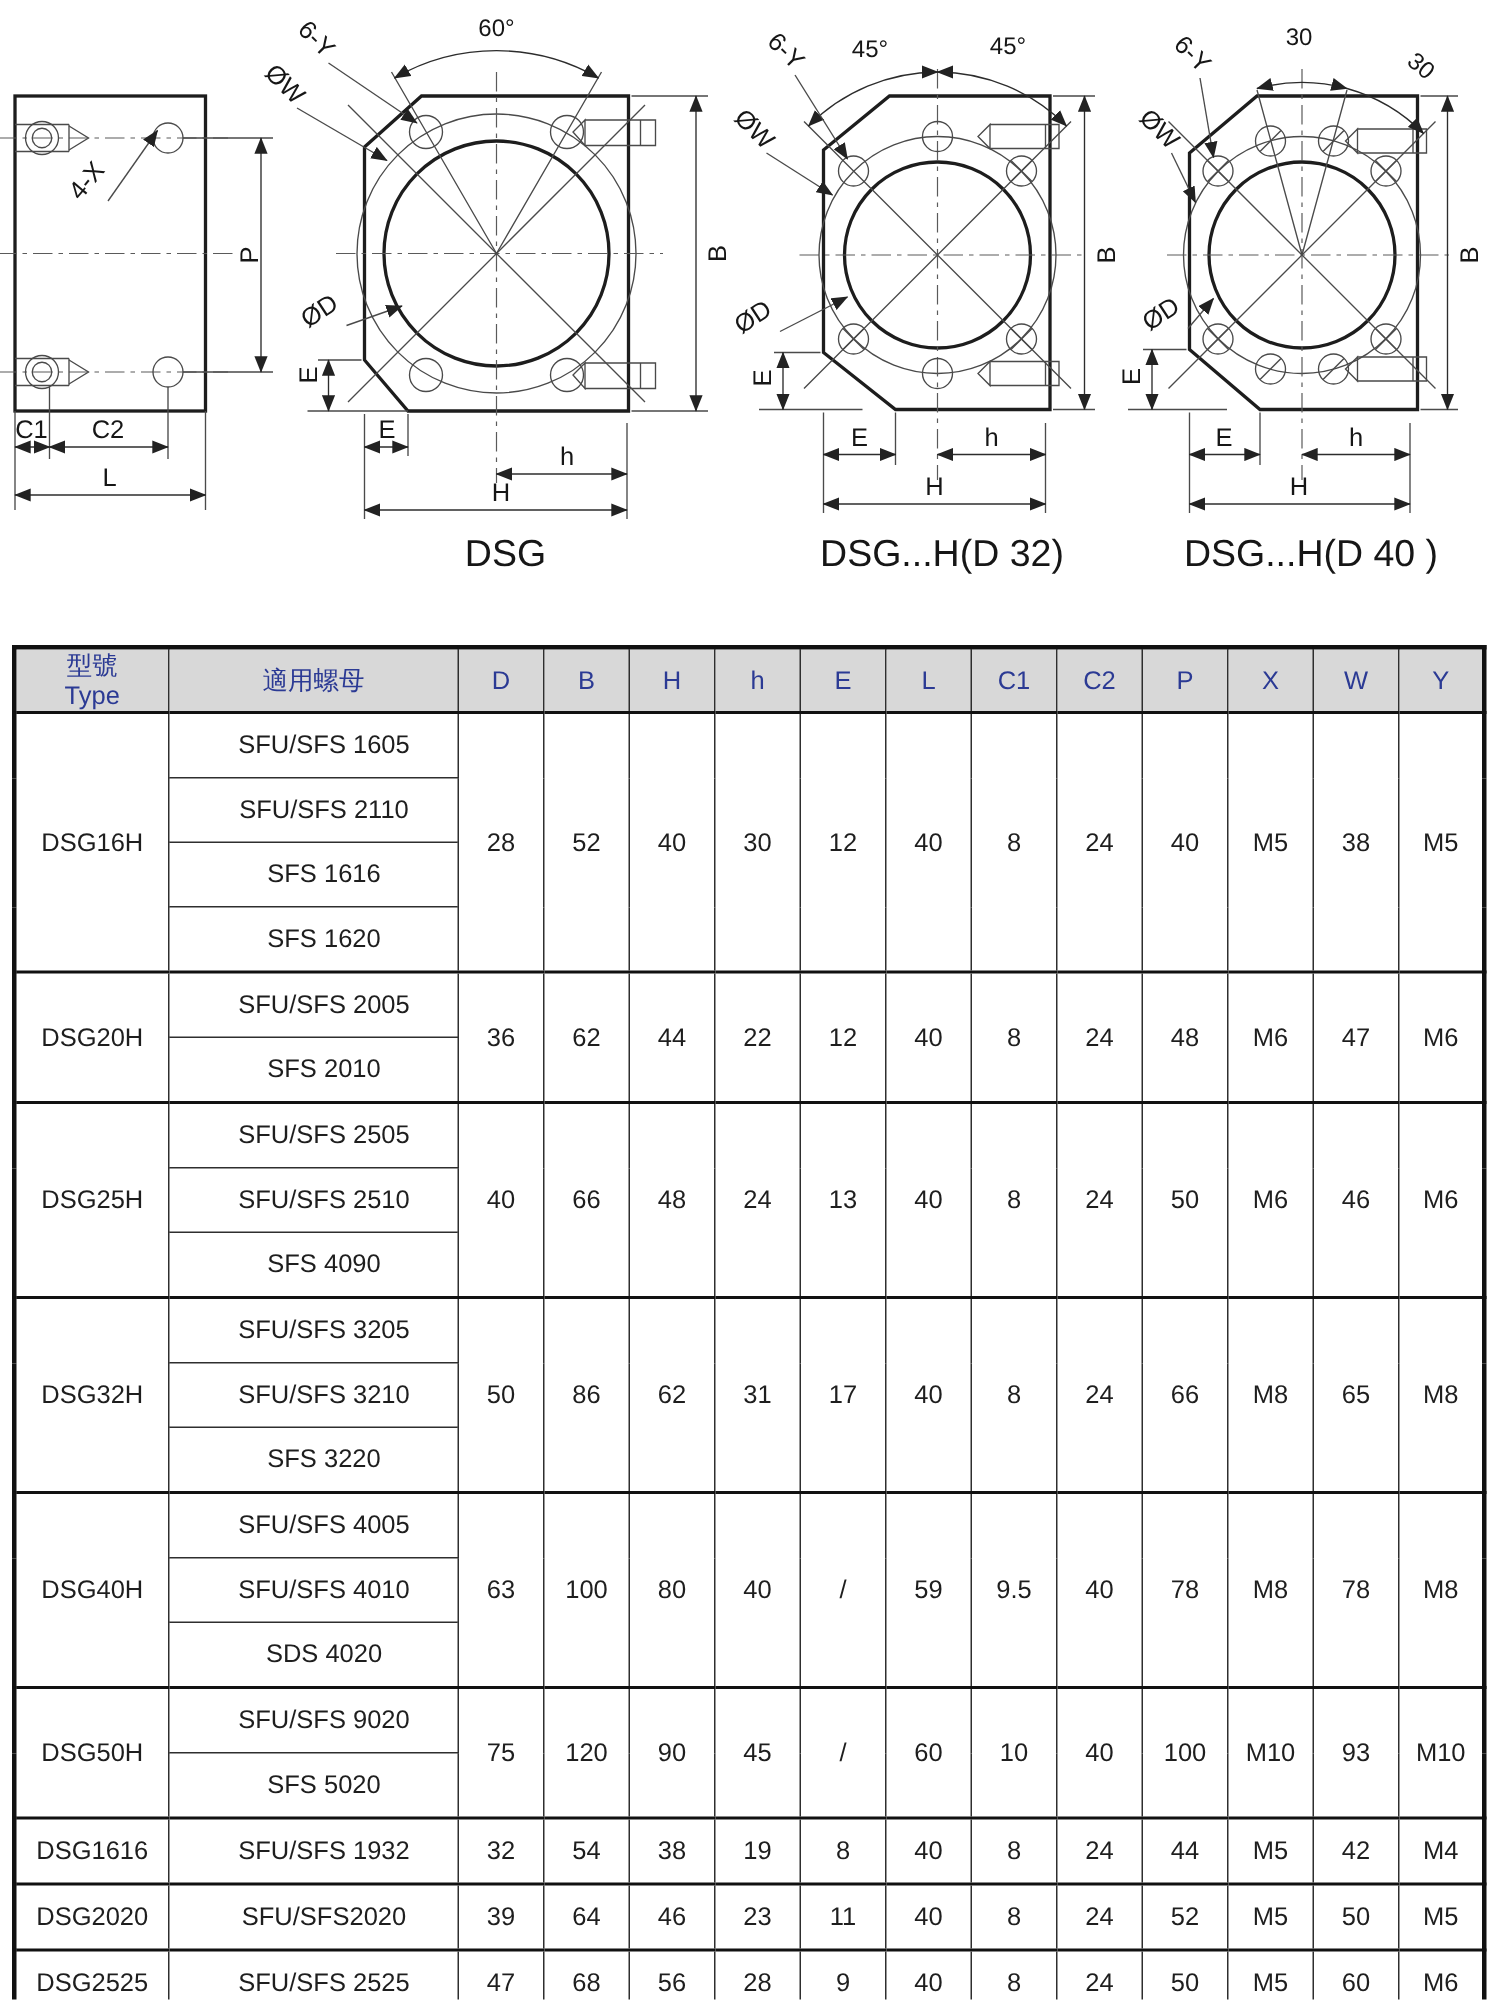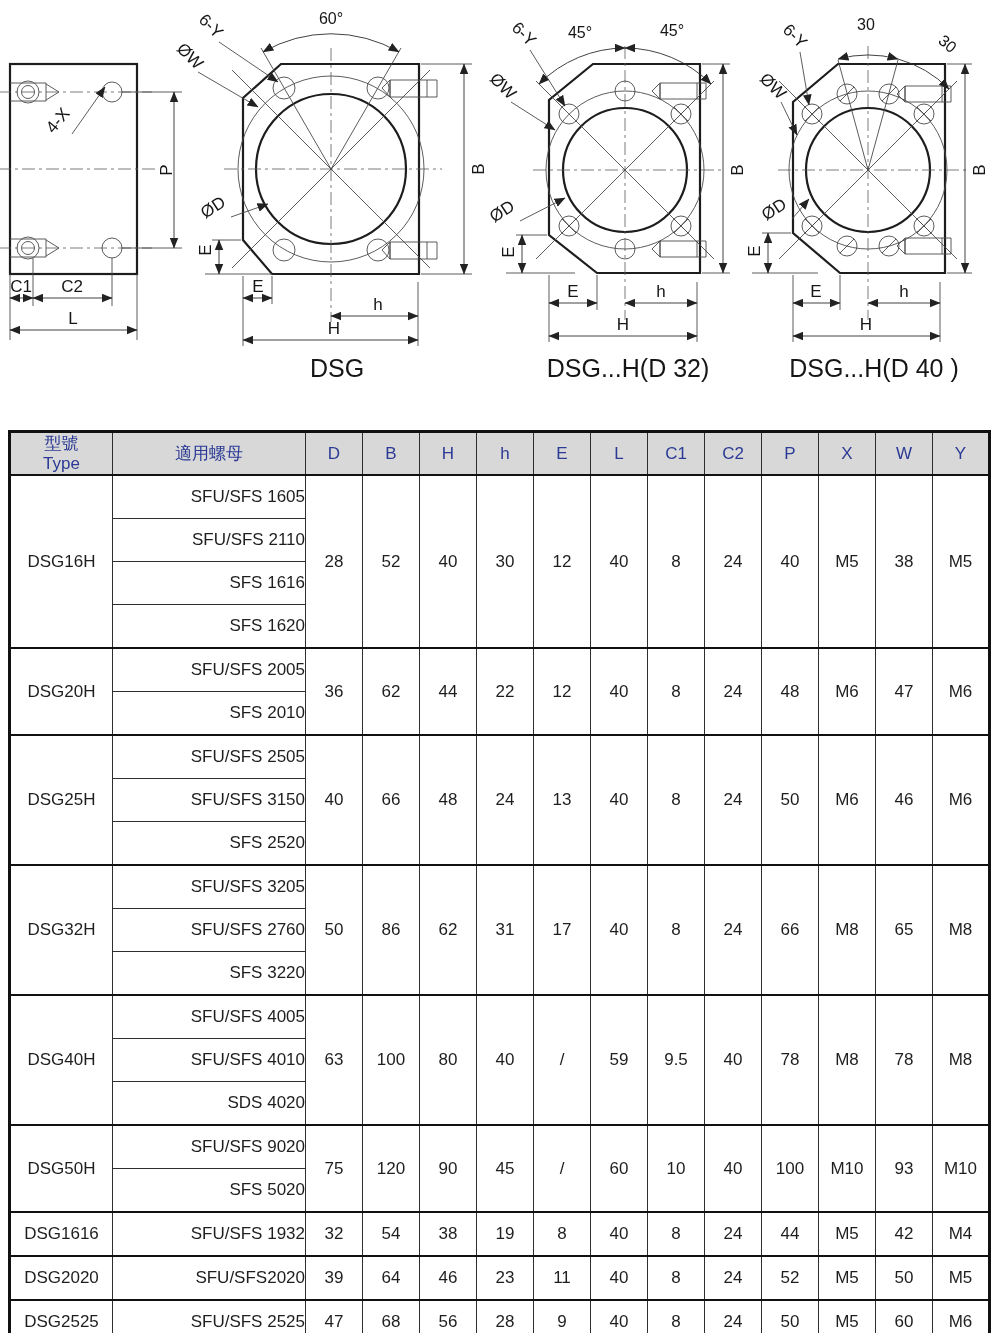--- a/index.html
+++ b/index.html
@@ -17,21 +17,21 @@
   .mid{text-anchor:middle;}
 
   #spec-table{position:absolute;top:430px;left:8px;width:983px;
               border-collapse:collapse;table-layout:fixed;
               border:3px solid #111;font-size:17px;}
   #spec-table th,#spec-table td{border:1px solid #2e2e2e;text-align:center;
               padding:0;height:42px;overflow:hidden;white-space:nowrap;}
   #spec-table thead th{background:#d8d8d8;color:#2b3a94;font-weight:normal;
               height:41px;line-height:1.15;}
   #spec-table tbody tr.group-first td{border-top:2px solid #111;}
-  #spec-table td.nut-cell{text-align:right;padding-left:14px;}
+  #spec-table td.nut-cell{text-align:center;padding-left:14px;}
 </style>
 </head>
 <body>
 
 <div id="drawing-area">
 <svg width="1000" height="430" viewBox="0 0 1000 430" xmlns="http://www.w3.org/2000/svg">
   <defs>
     <marker id="arw" viewBox="0 0 10 8" refX="9.5" refY="4" markerWidth="11" markerHeight="9" orient="auto-start-reverse" markerUnits="userSpaceOnUse">
       <path d="M0,0 L10,4 L0,8 z" fill="#222"></path>
     </marker>
@@ -322,43 +322,43 @@
         <td rowspan="3">13</td>
         <td rowspan="3">40</td>
         <td rowspan="3">8</td>
         <td rowspan="3">24</td>
         <td rowspan="3">50</td>
         <td rowspan="3">M6</td>
         <td rowspan="3">46</td>
         <td rowspan="3">M6</td>
       </tr>
       <tr>
-        <td class="nut-cell">SFU/SFS 3150</td>
-      </tr>
-      <tr>
-        <td class="nut-cell">SFS 2520</td>
+        <td class="nut-cell">SFU/SFS 2510</td>
+      </tr>
+      <tr>
+        <td class="nut-cell">SFS 4090</td>
       </tr>
       <tr class="group-first">
         <td rowspan="3">DSG32H</td>
         <td class="nut-cell">SFU/SFS 3205</td>
         <td rowspan="3">50</td>
         <td rowspan="3">86</td>
         <td rowspan="3">62</td>
         <td rowspan="3">31</td>
         <td rowspan="3">17</td>
         <td rowspan="3">40</td>
         <td rowspan="3">8</td>
         <td rowspan="3">24</td>
         <td rowspan="3">66</td>
         <td rowspan="3">M8</td>
         <td rowspan="3">65</td>
         <td rowspan="3">M8</td>
       </tr>
       <tr>
-        <td class="nut-cell">SFU/SFS 2760</td>
+        <td class="nut-cell">SFU/SFS 3210</td>
       </tr>
       <tr>
         <td class="nut-cell">SFS 3220</td>
       </tr>
       <tr class="group-first">
         <td rowspan="3">DSG40H</td>
         <td class="nut-cell">SFU/SFS 4005</td>
         <td rowspan="3">63</td>
         <td rowspan="3">100</td>
         <td rowspan="3">80</td>

